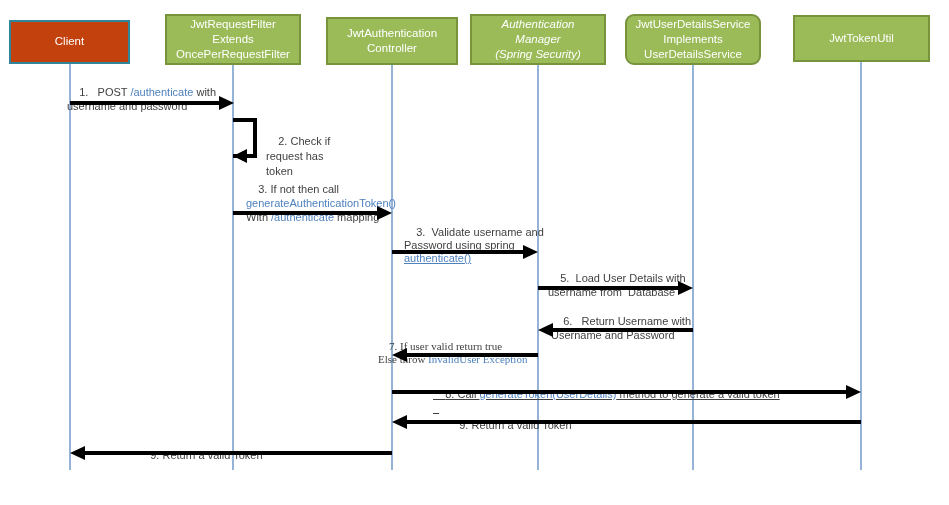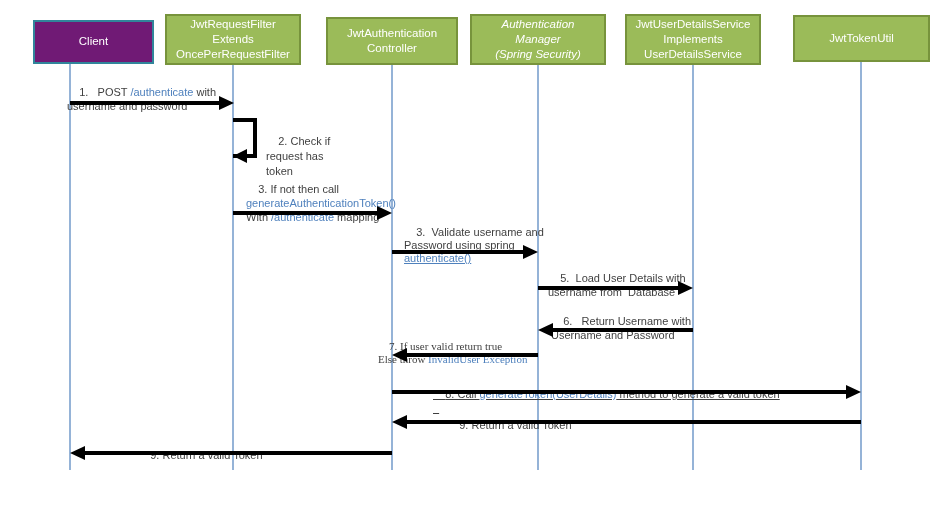--- a/index.html
+++ b/index.html
@@ -6,21 +6,21 @@
   .stage {
     position:relative; width:949px; height:505px; background:#ffffff;
     font-family:"Liberation Sans", sans-serif; overflow:hidden;
   }
   .actor {
     position:absolute; box-sizing:border-box;
     display:flex; align-items:center; justify-content:center;
     text-align:center; color:#ffffff; font-size:11.5px; line-height:1.32;
     white-space:pre-line; border:2px solid;
   }
-  .actor.teal  { background:#701a75; border-color:#31859b;margin-left:24px; }
+  .actor.teal  { background:#c2410c; border-color:#31859b; }
   .actor.green { background:#9bbb59; border-color:#77933c; }
   .lifeline { position:absolute; width:2px; background:#95b3d7; }
   .label {
     position:absolute; font-size:11px; line-height:14px; color:#3f3f3f;
     white-space:pre-wrap;
   }
   .link { color:#4f81bd; }
   .u { text-decoration:underline; }
   .arrow { position:absolute; height:4px; background:#000; }
   .arrow.right::after {
@@ -55,21 +55,21 @@
   <div class="actor green" style="left:165px; top:14px; width:136px; height:51px;">
     <span>JwtRequestFilter
 Extends
 OncePerRequestFilter</span>
   </div>
   <div class="actor green" style="left:470px; top:14px; width:136px; height:51px;font-style:italic;">
     <span>Authentication
 Manager
 (Spring Security)</span>
   </div>
-  <div class="actor green" style="left:625px; top:14px; width:136px; height:51px;">
+  <div class="actor green" style="left:625px; top:14px; width:136px; height:51px;border-radius:9px;">
     <span>JwtUserDetailsService
 Implements
 UserDetailsService</span>
   </div>
   <div class="actor green" style="left:793px; top:15px; width:137px; height:47px;">
     <span>JwtTokenUtil</span>
   </div>
 
   <div class="lifeline" style="left:69px;  top:64px; height:406px;"></div>
   <div class="lifeline" style="left:232px; top:65px; height:405px;"></div>

